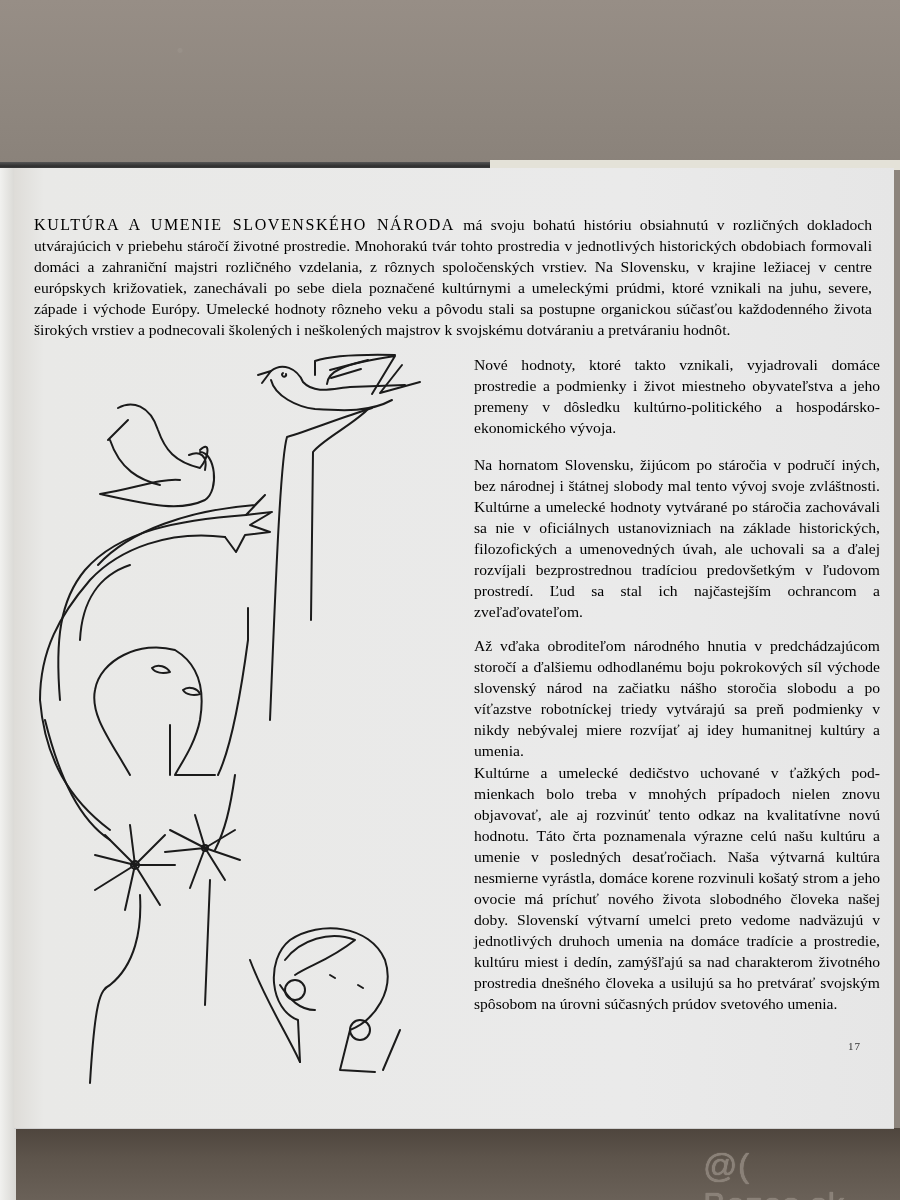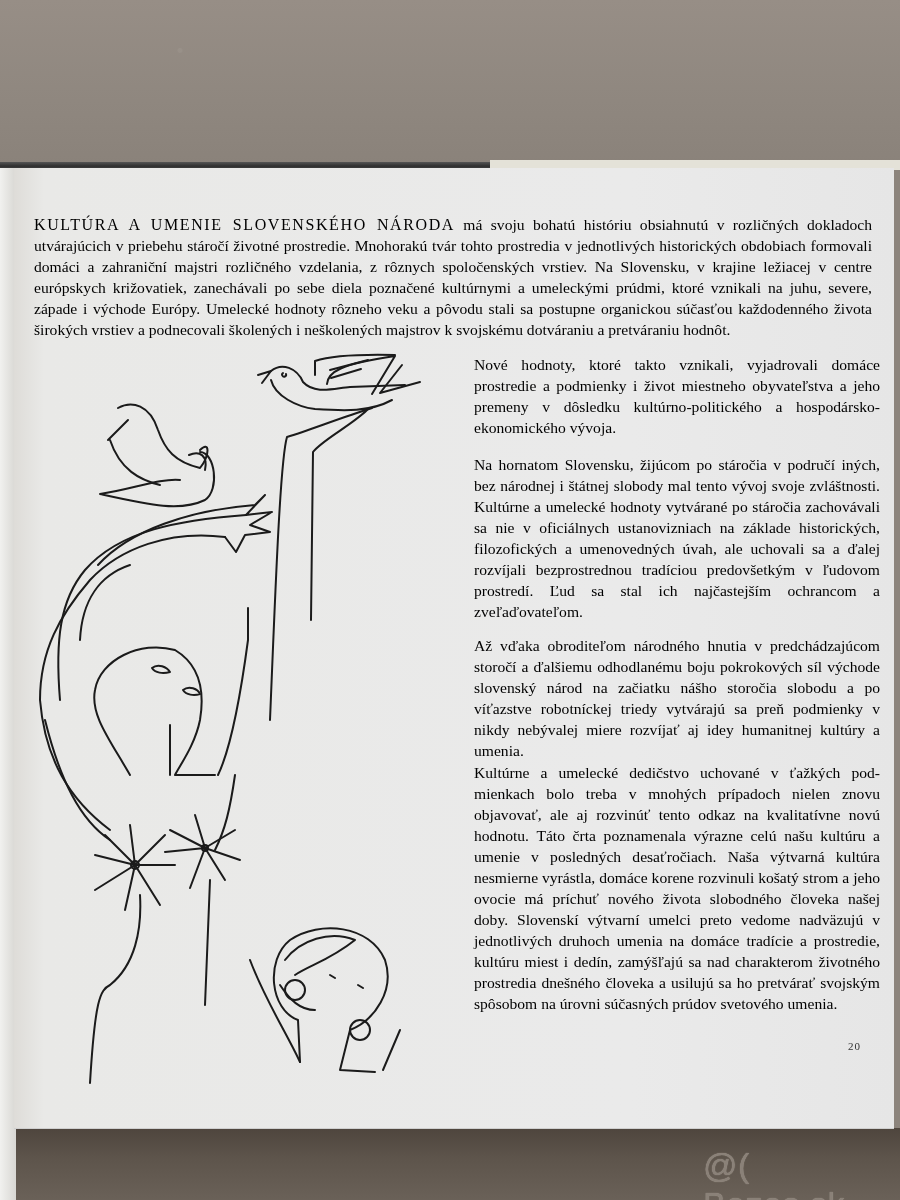--- a/index.html
+++ b/index.html
@@ -141,15 +141,15 @@
     <path d="M300,1062 L298,1020 C270,1010 265,960 290,940 C320,920 370,925 385,960 C395,990 375,1020 350,1030 L340,1070 L375,1072"></path>
     <path d="M285,960 C300,940 330,930 355,940 C330,960 310,965 295,975"></path>
     <path d="M280,985 C290,1000 300,1010 315,1010"></path>
     <circle cx="295" cy="990" r="10"></circle>
     <circle cx="360" cy="1030" r="10"></circle>
     <path d="M330,975 l5,3 M358,985 l5,3"></path>
     <path d="M400,1030 L383,1070"></path>
   </g>
 </svg>
 
-<div class="page-number">20</div>
+<div class="page-number">17</div>
 
 <div class="watermark">@( Bazos.sk</div>
 
 </body></html>

